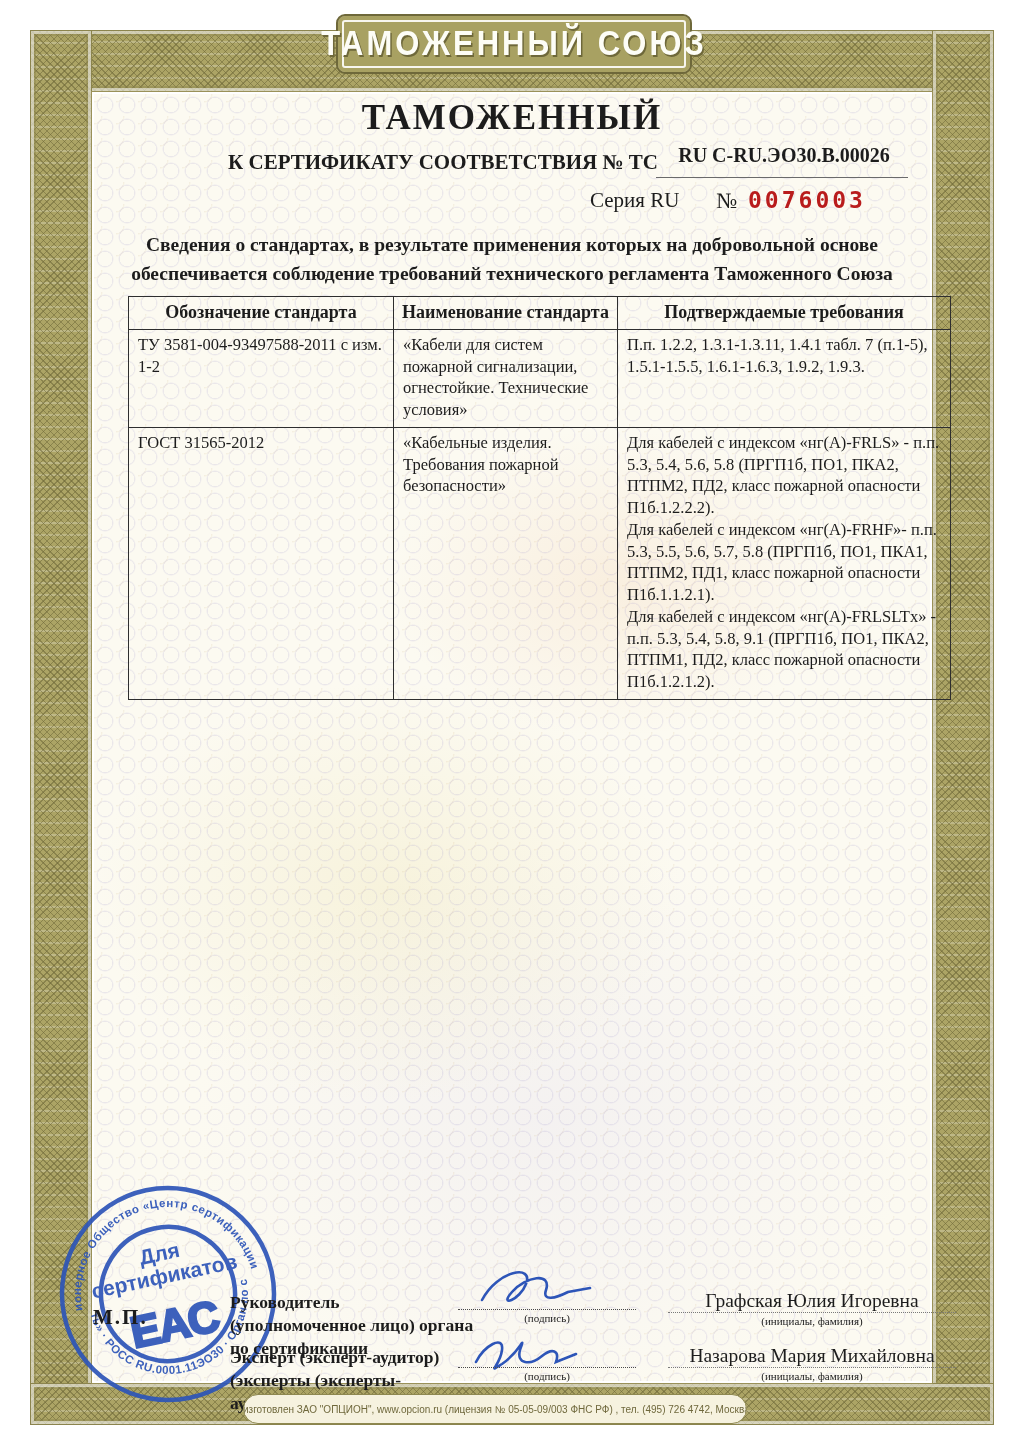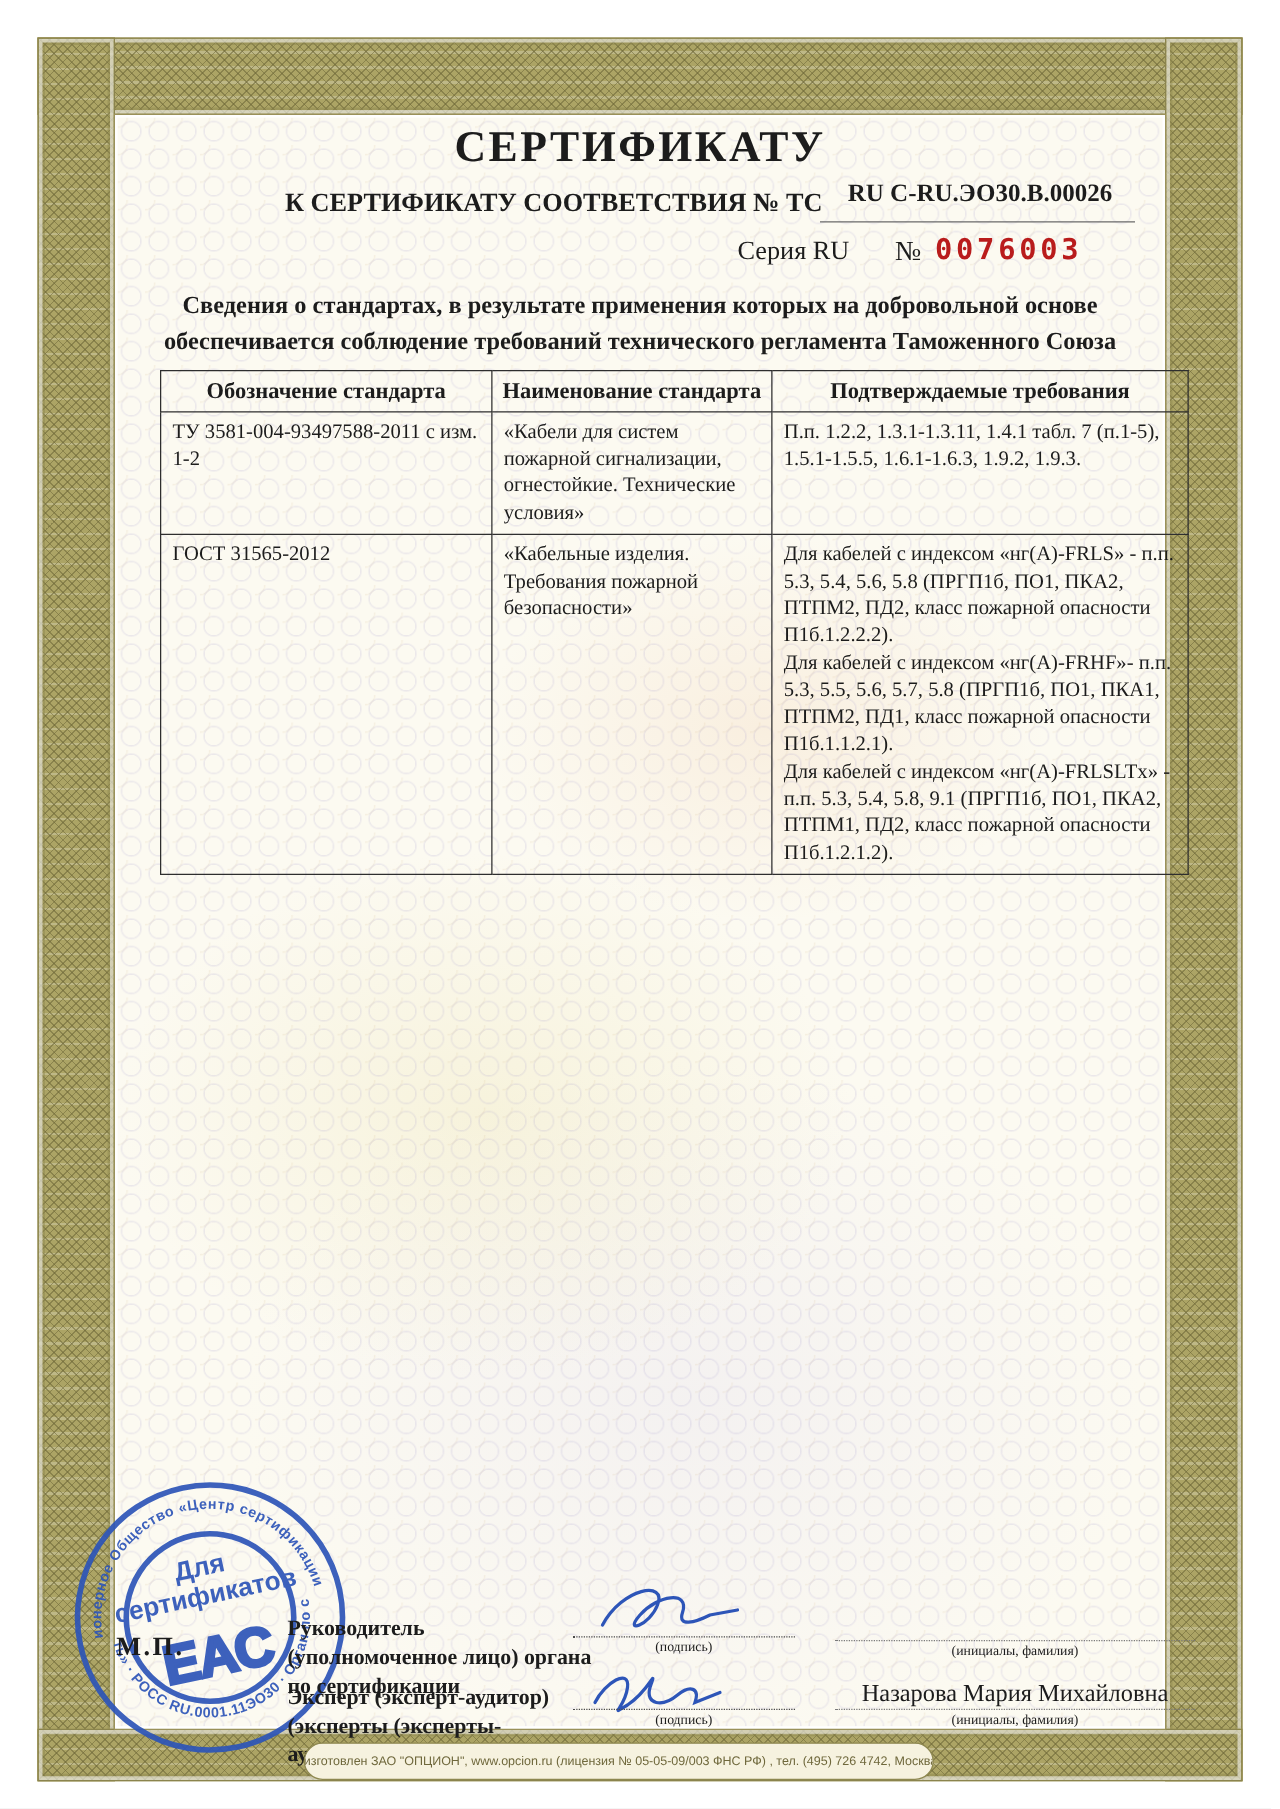--- a/index.html
+++ b/index.html
@@ -112,22 +112,25 @@
 <body>
 
 <div class="page">
 
   <div class="band band-top"></div>
   <div class="band band-left"></div>
   <div class="band band-right"></div>
   <div class="band band-bottom"></div>
   <div class="field"></div>
 
-
-  <div class="title">СЕРТИФИКАТУ</div>
+  <div class="banner">
+    <span>ТАМОЖЕННЫЙ СОЮЗ</span>
+  </div>
+
+  <div class="title">ТАМОЖЕННЫЙ</div>
   <div class="cert-line-label">К СЕРТИФИКАТУ СООТВЕТСТВИЯ  № ТС</div>
   <div class="cert-number">RU C-RU.ЭО30.В.00026</div>
   <div class="cert-underline"></div>
   <div class="series-label">Серия RU</div>
   <div class="num-sign">№</div>
   <div class="serial" id="serial" style="color: #b91c1c;">0076003</div>
 
   <div class="intro">Сведения о стандартах, в результате применения которых на добровольной основе обеспечивается соблюдение требований технического регламента Таможенного Союза</div>
 
   <table class="std">
@@ -185,20 +188,21 @@
     </svg>
   </div>
   <div class="mp">М.П.</div>
 
   <div class="role role1">Руководитель (уполномоченное лицо) органа по сертификации</div>
   <svg class="sig-svg sig1" viewBox="0 0 160 60">
     <path d="M14 38 C 30 8, 66 2, 58 22 C 52 38, 30 46, 44 30 C 58 14, 84 10, 78 28 C 74 40, 88 36, 100 30 L 122 26" fill="none" stroke="#2d55b8" stroke-width="2.6" stroke-linecap="round"></path>
   </svg>
   <div class="sigline sigline1"></div>
   <div class="sigcap sigcap1">(подпись)</div>
+  <div class="name name1">Графская Юлия Игоревна</div>
   <div class="nameline nameline1"></div>
   <div class="namecap namecap1">(инициалы, фамилия)</div>
 
   <div class="role role2">Эксперт (эксперт-аудитор) (эксперты (эксперты-аудиторы))</div>
   <svg class="sig-svg sig2" viewBox="0 0 160 60">
     <path d="M8 40 C 16 24, 36 12, 34 28 C 32 44, 18 52, 34 42 C 52 30, 58 10, 52 28 C 48 42, 62 44, 74 34 C 84 26, 92 28, 88 40 L 108 32" fill="none" stroke="#2d55b8" stroke-width="2.6" stroke-linecap="round"></path>
   </svg>
   <div class="sigline sigline2"></div>
   <div class="sigcap sigcap2">(подпись)</div>
   <div class="name name2">Назарова Мария Михайловна</div>

